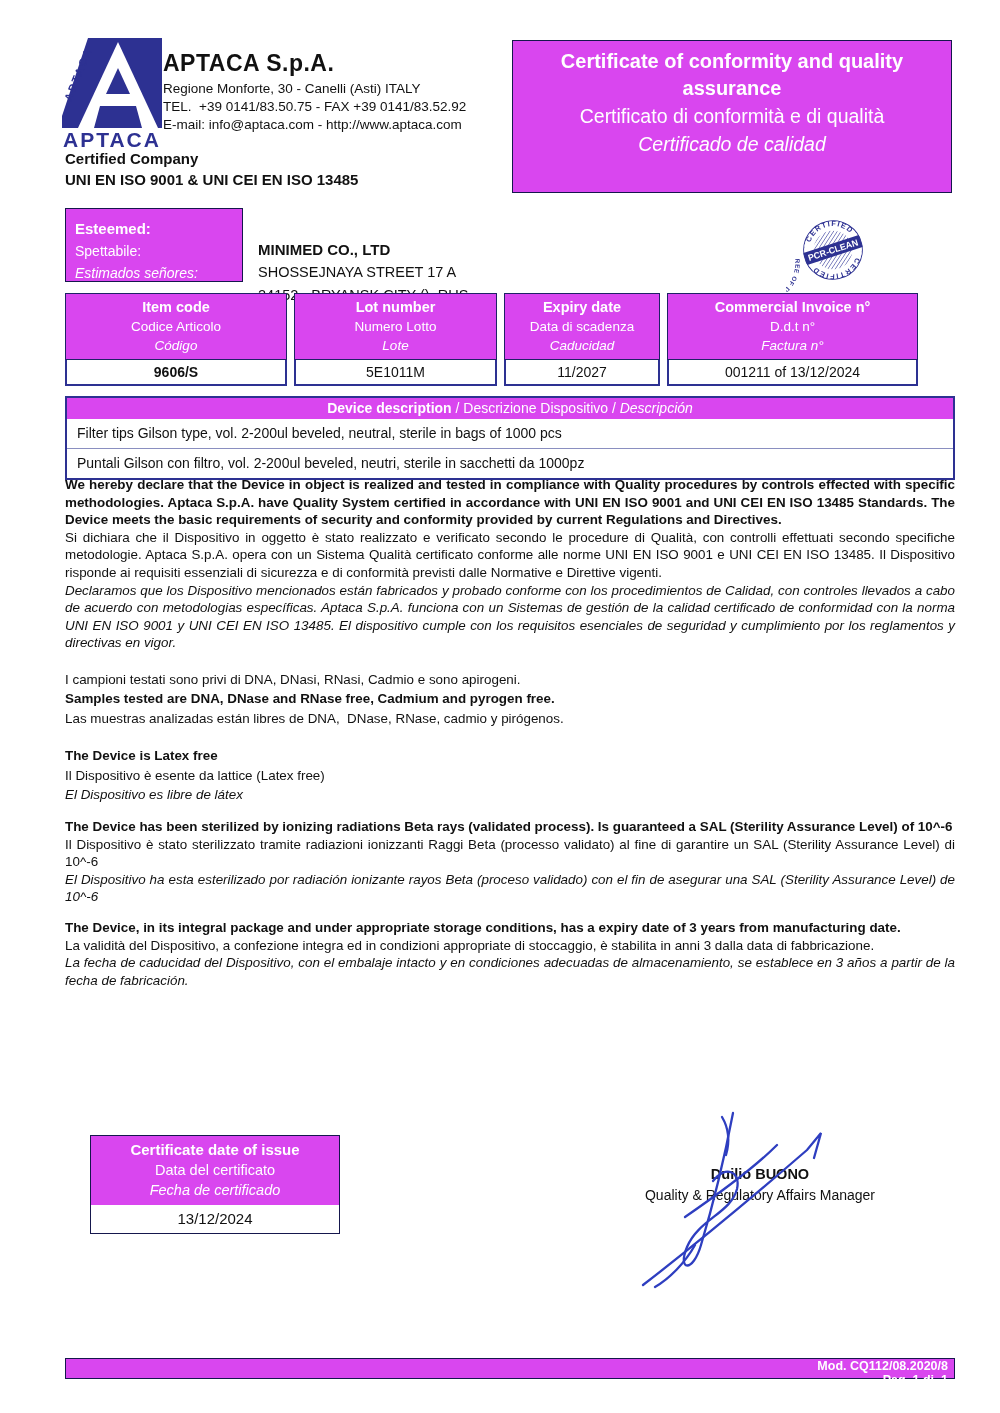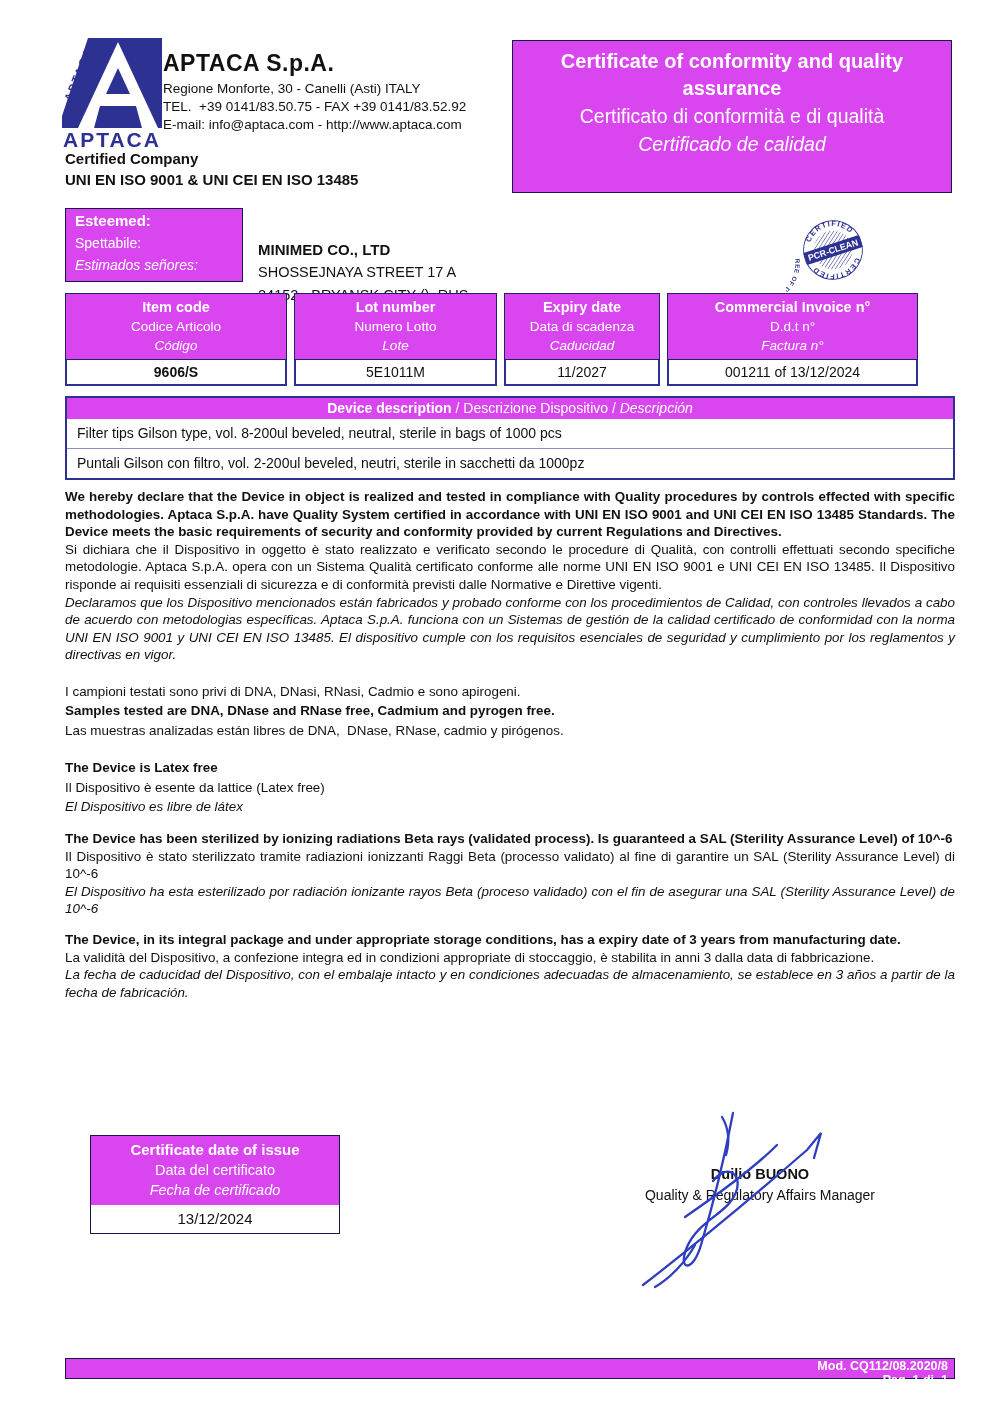--- a/index.html
+++ b/index.html
@@ -18,21 +18,21 @@
   .certified-block div { font-size:15px; font-weight:bold; line-height:21px; }
 
   .title-box { position:absolute; left:512px; top:40px; width:440px; height:153px;
                border:1.5px solid #15174d; text-align:center; padding:7px 10px; }
   .title-en { font-size:20px; font-weight:bold; line-height:27px; }
   .title-it { font-size:19.5px; line-height:28px; }
   .title-es { font-size:19.5px; font-style:italic; line-height:28px; }
 
   
   .esteemed-box { position:absolute; left:65px; top:208px; width:178px; height:74px;
-                  border:1.5px solid #15174d; padding:0 9px; }
+                  border:1.5px solid #15174d; padding:8px 9px; }
   .esteemed-box .l1 { font-size:15px; font-weight:bold; line-height:23px; }
   .esteemed-box .l2 { font-size:14px; line-height:22px; }
   .esteemed-box .l3 { font-size:14px; font-style:italic; line-height:22px; }
   .address-block { position:absolute; left:258px; top:208px; }
   .address-name { font-size:15px; font-weight:bold; line-height:23px;margin-top:30px; }
   .address-line { font-size:14.5px; line-height:23px; }
   .stamp { position:absolute; left:786px; top:203px; }
 
   
   .info-table { position:absolute; left:65px; top:293px; width:890px; display:flex; gap:7px; }
@@ -48,21 +48,21 @@
   
   .device-box { position:absolute; left:65px; top:396px; width:890px; border:2px solid #2d3192; }
   .device-bar { text-align:center; font-size:14px; line-height:21px; padding:0 4px; }
   .device-bar .b { font-weight:bold; }
   .device-bar .i { font-style:italic;margin-top:28px; }
   .device-row { background:#fff; font-size:14px; line-height:21px; padding:4px 10px;
                 border-bottom:1px solid #8a8fc0; }
   .device-row:last-child { border-bottom:none; }
 
   
-  .body-text { position:absolute; left:65px; top:488px; width:890px; font-size:13.4px; color:#111; }
+  .body-text { position:absolute; left:65px; top:476px; width:890px; font-size:13.4px; color:#111; }
   .para { text-align:justify; line-height:17.6px; white-space:pre-wrap; }
   .para.b { font-weight:bold; }
   .para.i { font-style:italic; }
   .group { margin-top:18px; }
   .gline { line-height:19.5px; white-space:pre-wrap; }
   .gline.b { font-weight:bold; }
   .gline.i { font-style:italic; }
   .sect { margin-top:13px; }
 
   
@@ -195,21 +195,21 @@
         <div class="h3">Factura n°</div>
       </div>
       <div class="col-val">001211 of 13/12/2024</div>
     </div>
   </div>
 
   <div class="device-box">
     <div class="device-bar blue">
       <span class="b">Device description</span><span class="pre"> / </span><span>Descrizione Dispositivo</span><span class="pre"> / </span><span class="i">Descripción</span>
     </div>
-    <div class="device-row">Filter tips Gilson type, vol. 8-200ul beveled, neutral, sterile in bags of 1000 pcs</div>
+    <div class="device-row">Filter tips Gilson type, vol. 2-200ul beveled, neutral, sterile in bags of 1000 pcs</div>
     <div class="device-row">Puntali Gilson con filtro, vol. 2-200ul beveled, neutri, sterile in sacchetti da 1000pz</div>
   </div>
 
   <div class="body-text">
     <div class="para b">We hereby declare that the Device in object is realized and tested in compliance with Quality procedures by controls effected with specific methodologies. Aptaca S.p.A. have Quality System certified in accordance with UNI EN ISO 9001 and UNI CEI EN ISO 13485 Standards. The Device meets the basic requirements of security and conformity provided by current Regulations and Directives.</div>
     <div class="para">Si dichiara che il Dispositivo in oggetto è stato realizzato e verificato secondo le procedure di Qualità, con controlli effettuati secondo specifiche metodologie. Aptaca S.p.A. opera con un Sistema Qualità certificato conforme alle norme UNI EN ISO 9001 e UNI CEI EN ISO 13485. Il Dispositivo risponde ai requisiti essenziali di sicurezza e di conformità previsti dalle Normative e Direttive vigenti.</div>
     <div class="para i">Declaramos que los Dispositivo mencionados están fabricados y probado conforme con los procedimientos de Calidad, con controles llevados a cabo de acuerdo con metodologias específicas. Aptaca S.p.A. funciona con un Sistemas de gestión de la calidad certificado de conformidad con la norma UNI EN ISO 9001 y UNI CEI EN ISO 13485. El dispositivo cumple con los requisitos esenciales de seguridad y cumplimiento por los reglamentos y directivas en vigor.</div>
 
     <div class="group">
       <div class="gline">I campioni testati sono privi di DNA, DNasi, RNasi, Cadmio e sono apirogeni.</div>

